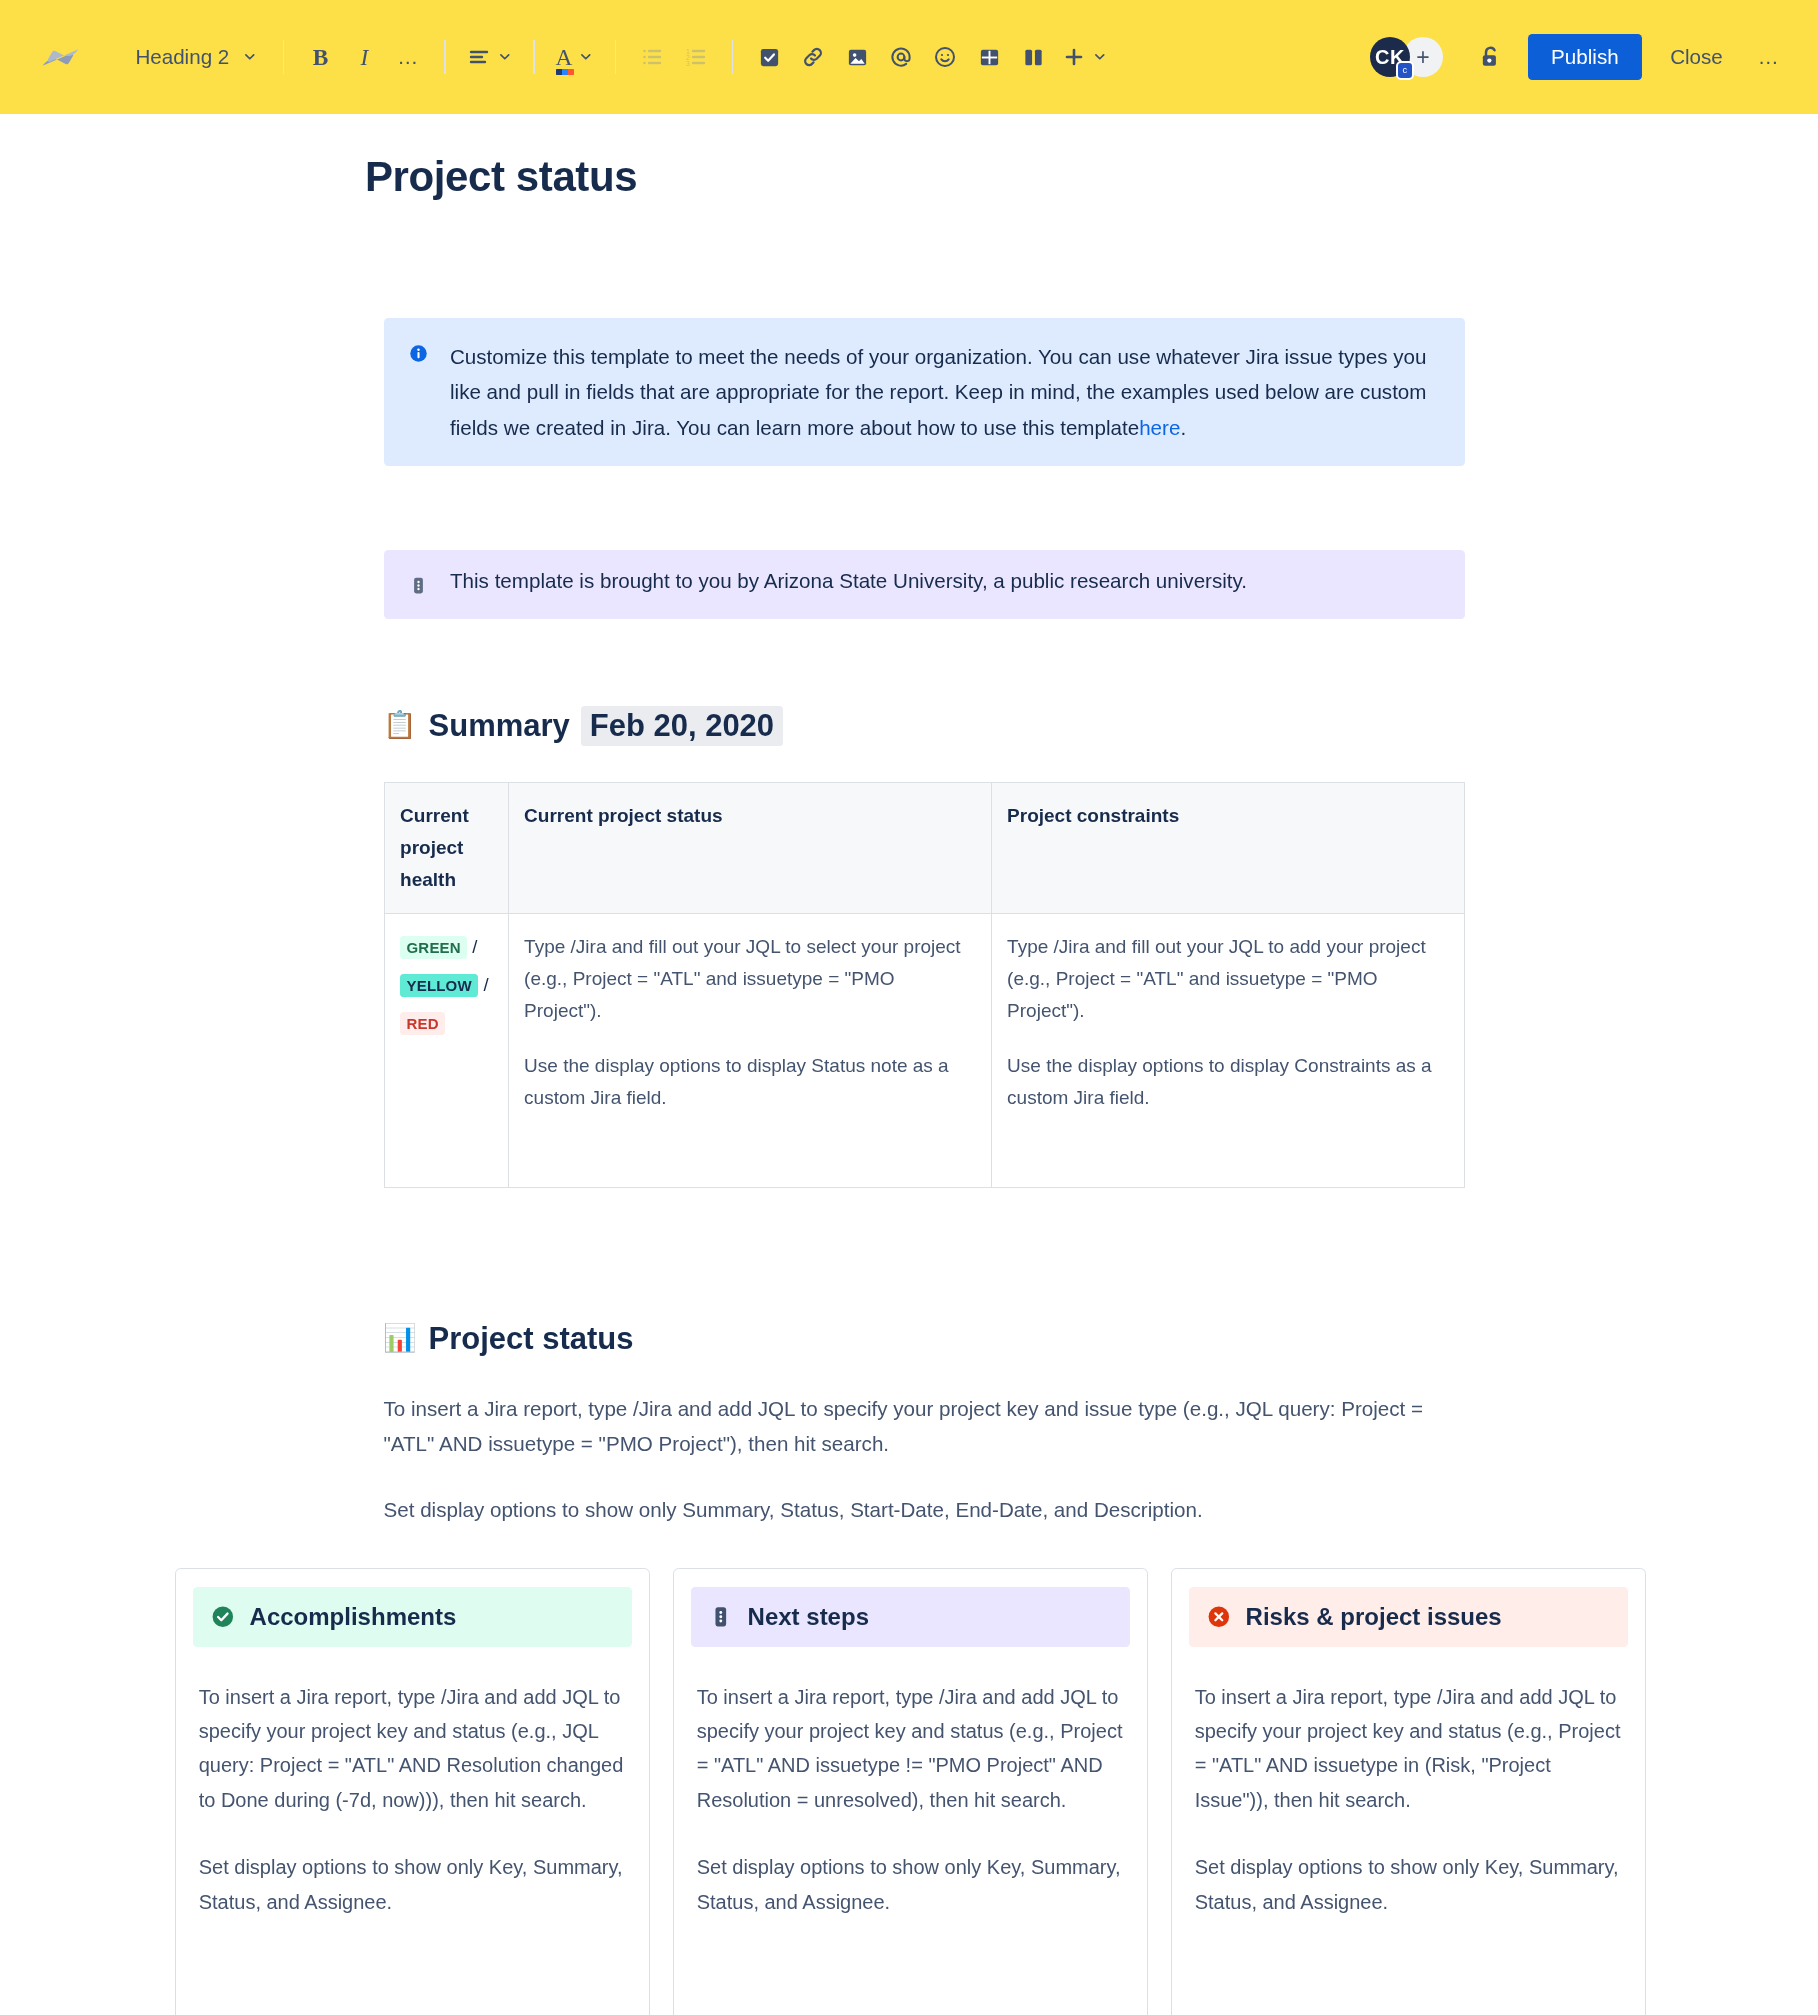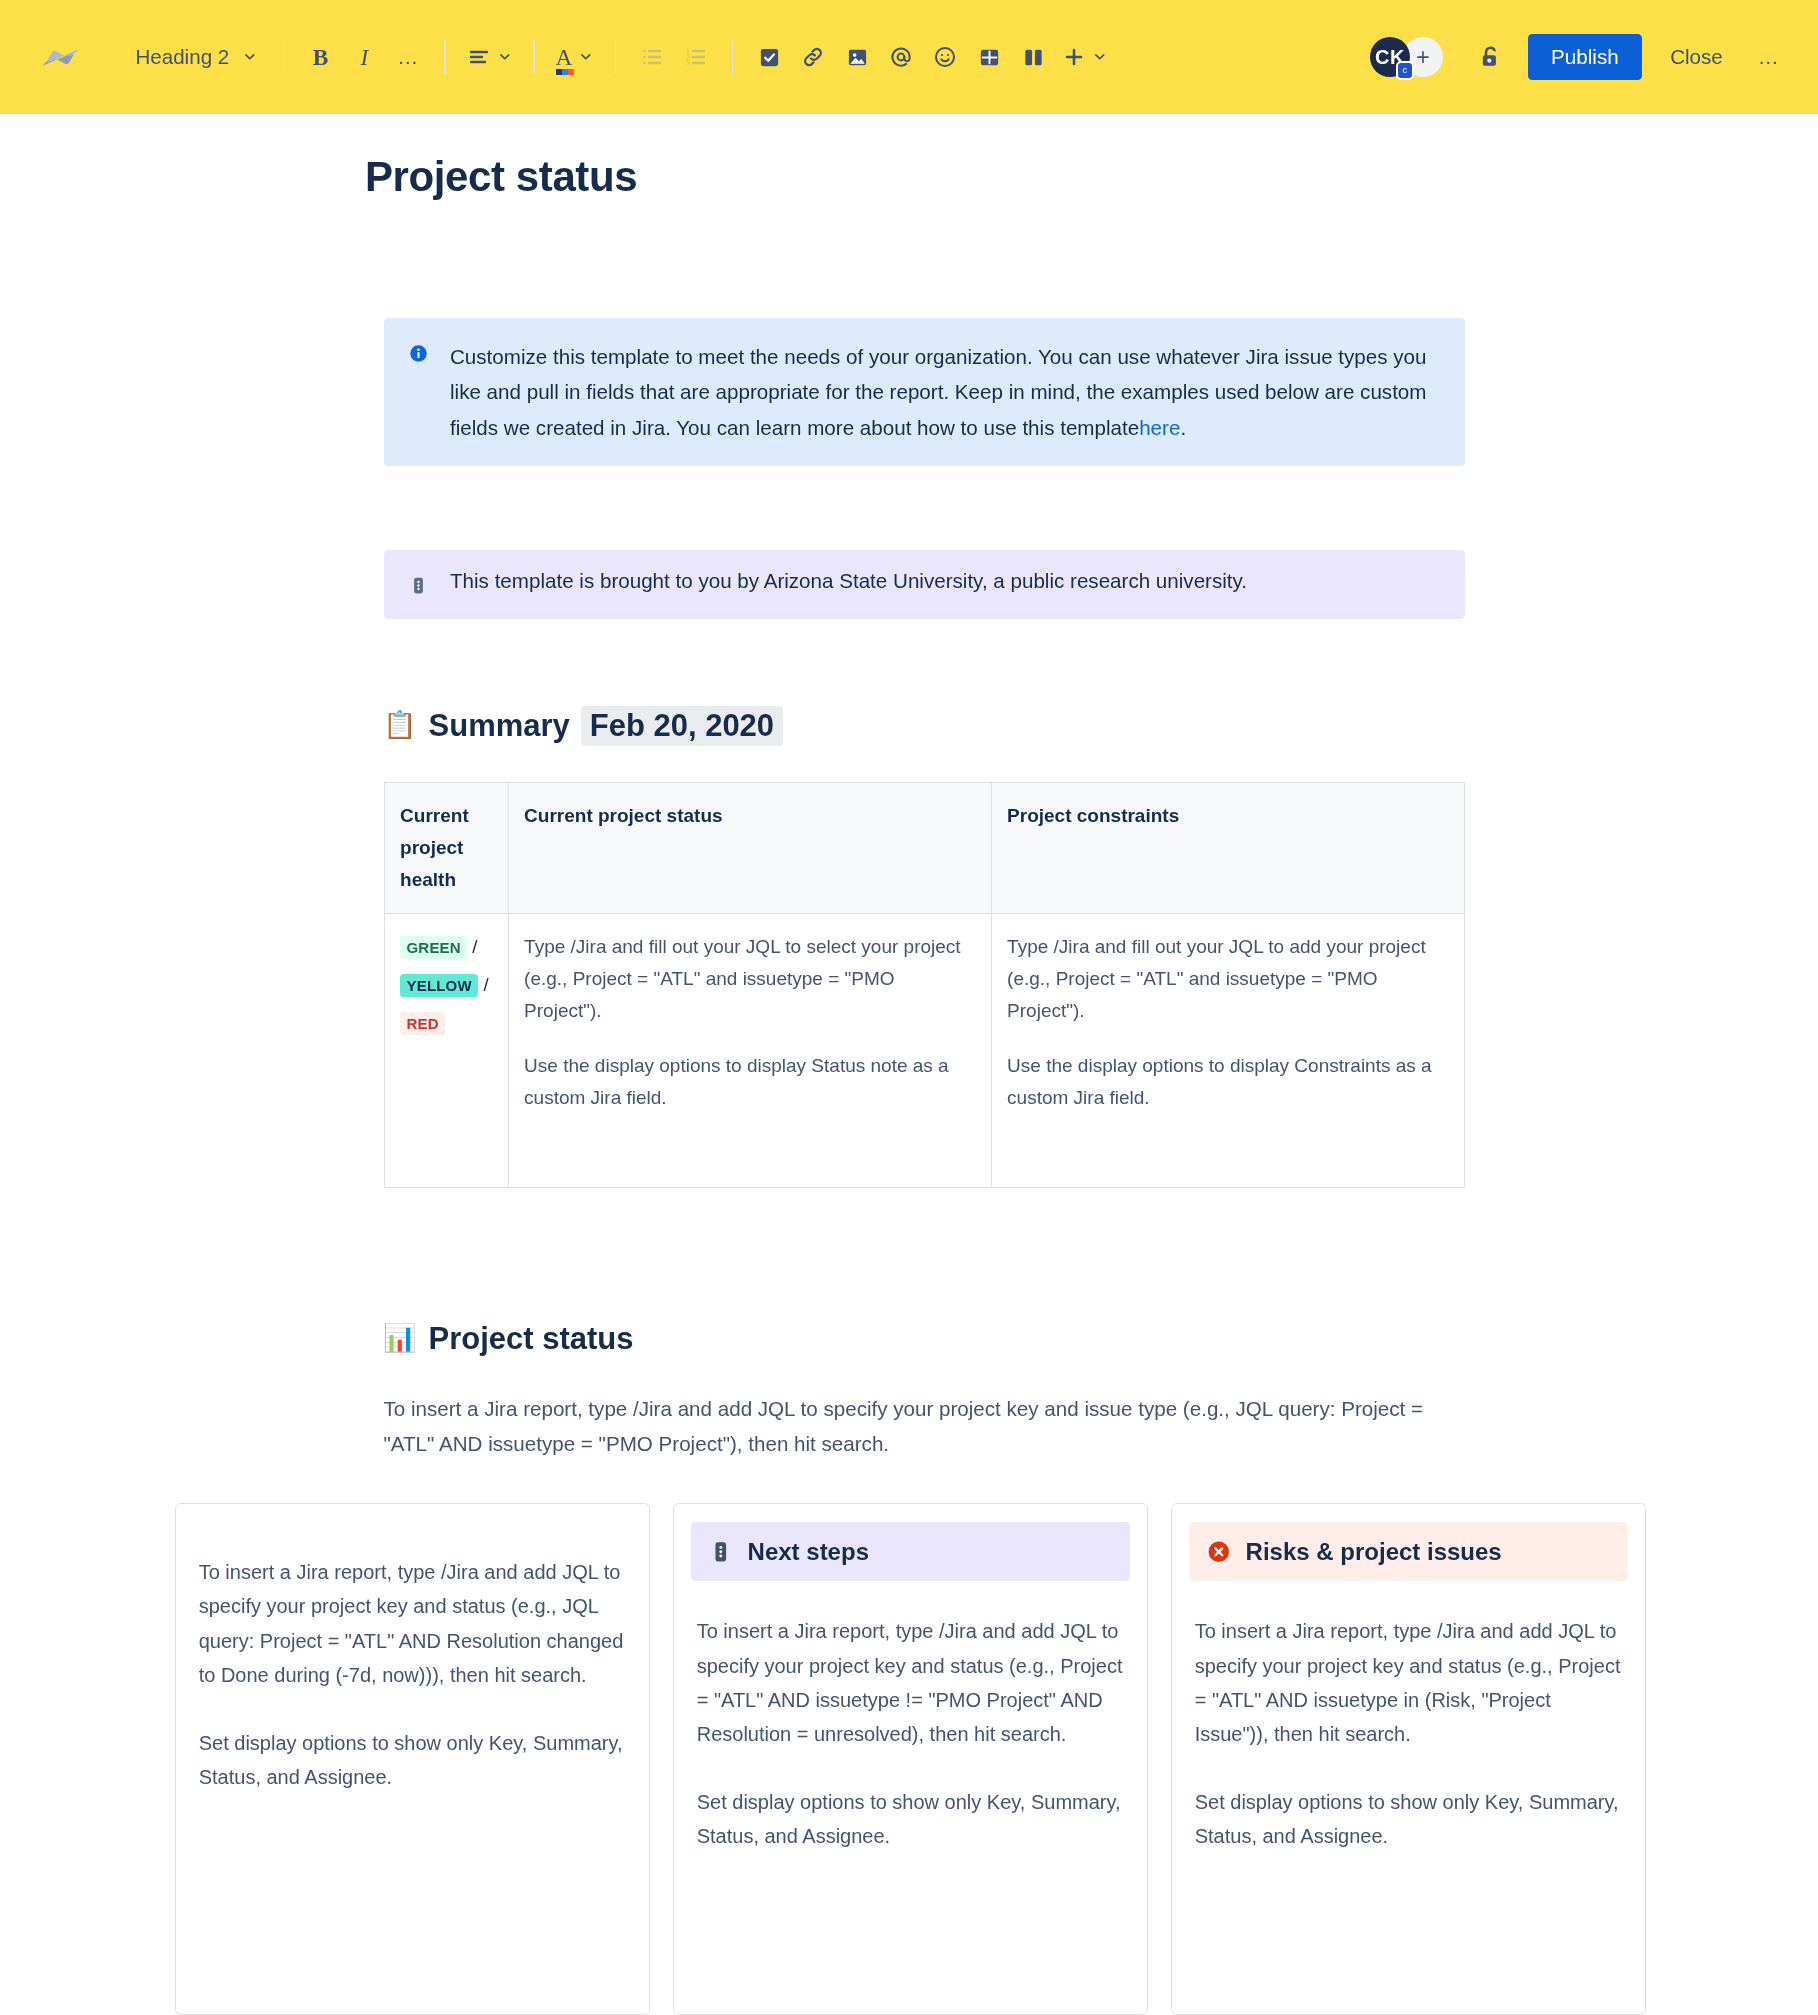--- a/index.html
+++ b/index.html
@@ -477,25 +477,35 @@
         </tr>
       </tbody>
     </table>
 
     <h2 class="section second">
       <span class="emoji">📊</span>
       <span>Project status</span>
     </h2>
 
     <p class="body">To insert a Jira report, type /Jira and add JQL to specify your project key and issue type (e.g., JQL query: Project = "ATL" AND issuetype = "PMO Project"), then hit search.</p>
+    <p class="body tight">Set display options to show only Summary, Status, Start-Date, End-Date, and Description.</p>
   </div>
 
   <div class="cards">
 
     <div class="card">
+      <div class="card-head ch-green">
+        <span class="cicon">
+          <svg width="25.6" height="25.6" viewBox="0 0 24 24">
+            <circle cx="12" cy="12" r="9.6" fill="#1F845A"></circle>
+            <polyline points="7.6 12.2 10.6 15.2 16.4 9" fill="none" stroke="#fff" stroke-width="2.2" stroke-linecap="round" stroke-linejoin="round"></polyline>
+          </svg>
+        </span>
+        <span>Accomplishments</span>
+      </div>
       <div class="card-body">
         <p>To insert a Jira report, type /Jira and add JQL to specify your project key and status (e.g., JQL query: Project = "ATL" AND Resolution changed to Done during (-7d, now))), then hit search.</p>
         <p>Set display options to show only Key, Summary, Status, and Assignee.</p>
       </div>
     </div>
 
     <div class="card">
       <div class="card-head ch-purple">
         <span class="cicon">
           <svg width="25.6" height="25.6" viewBox="0 0 24 24">

